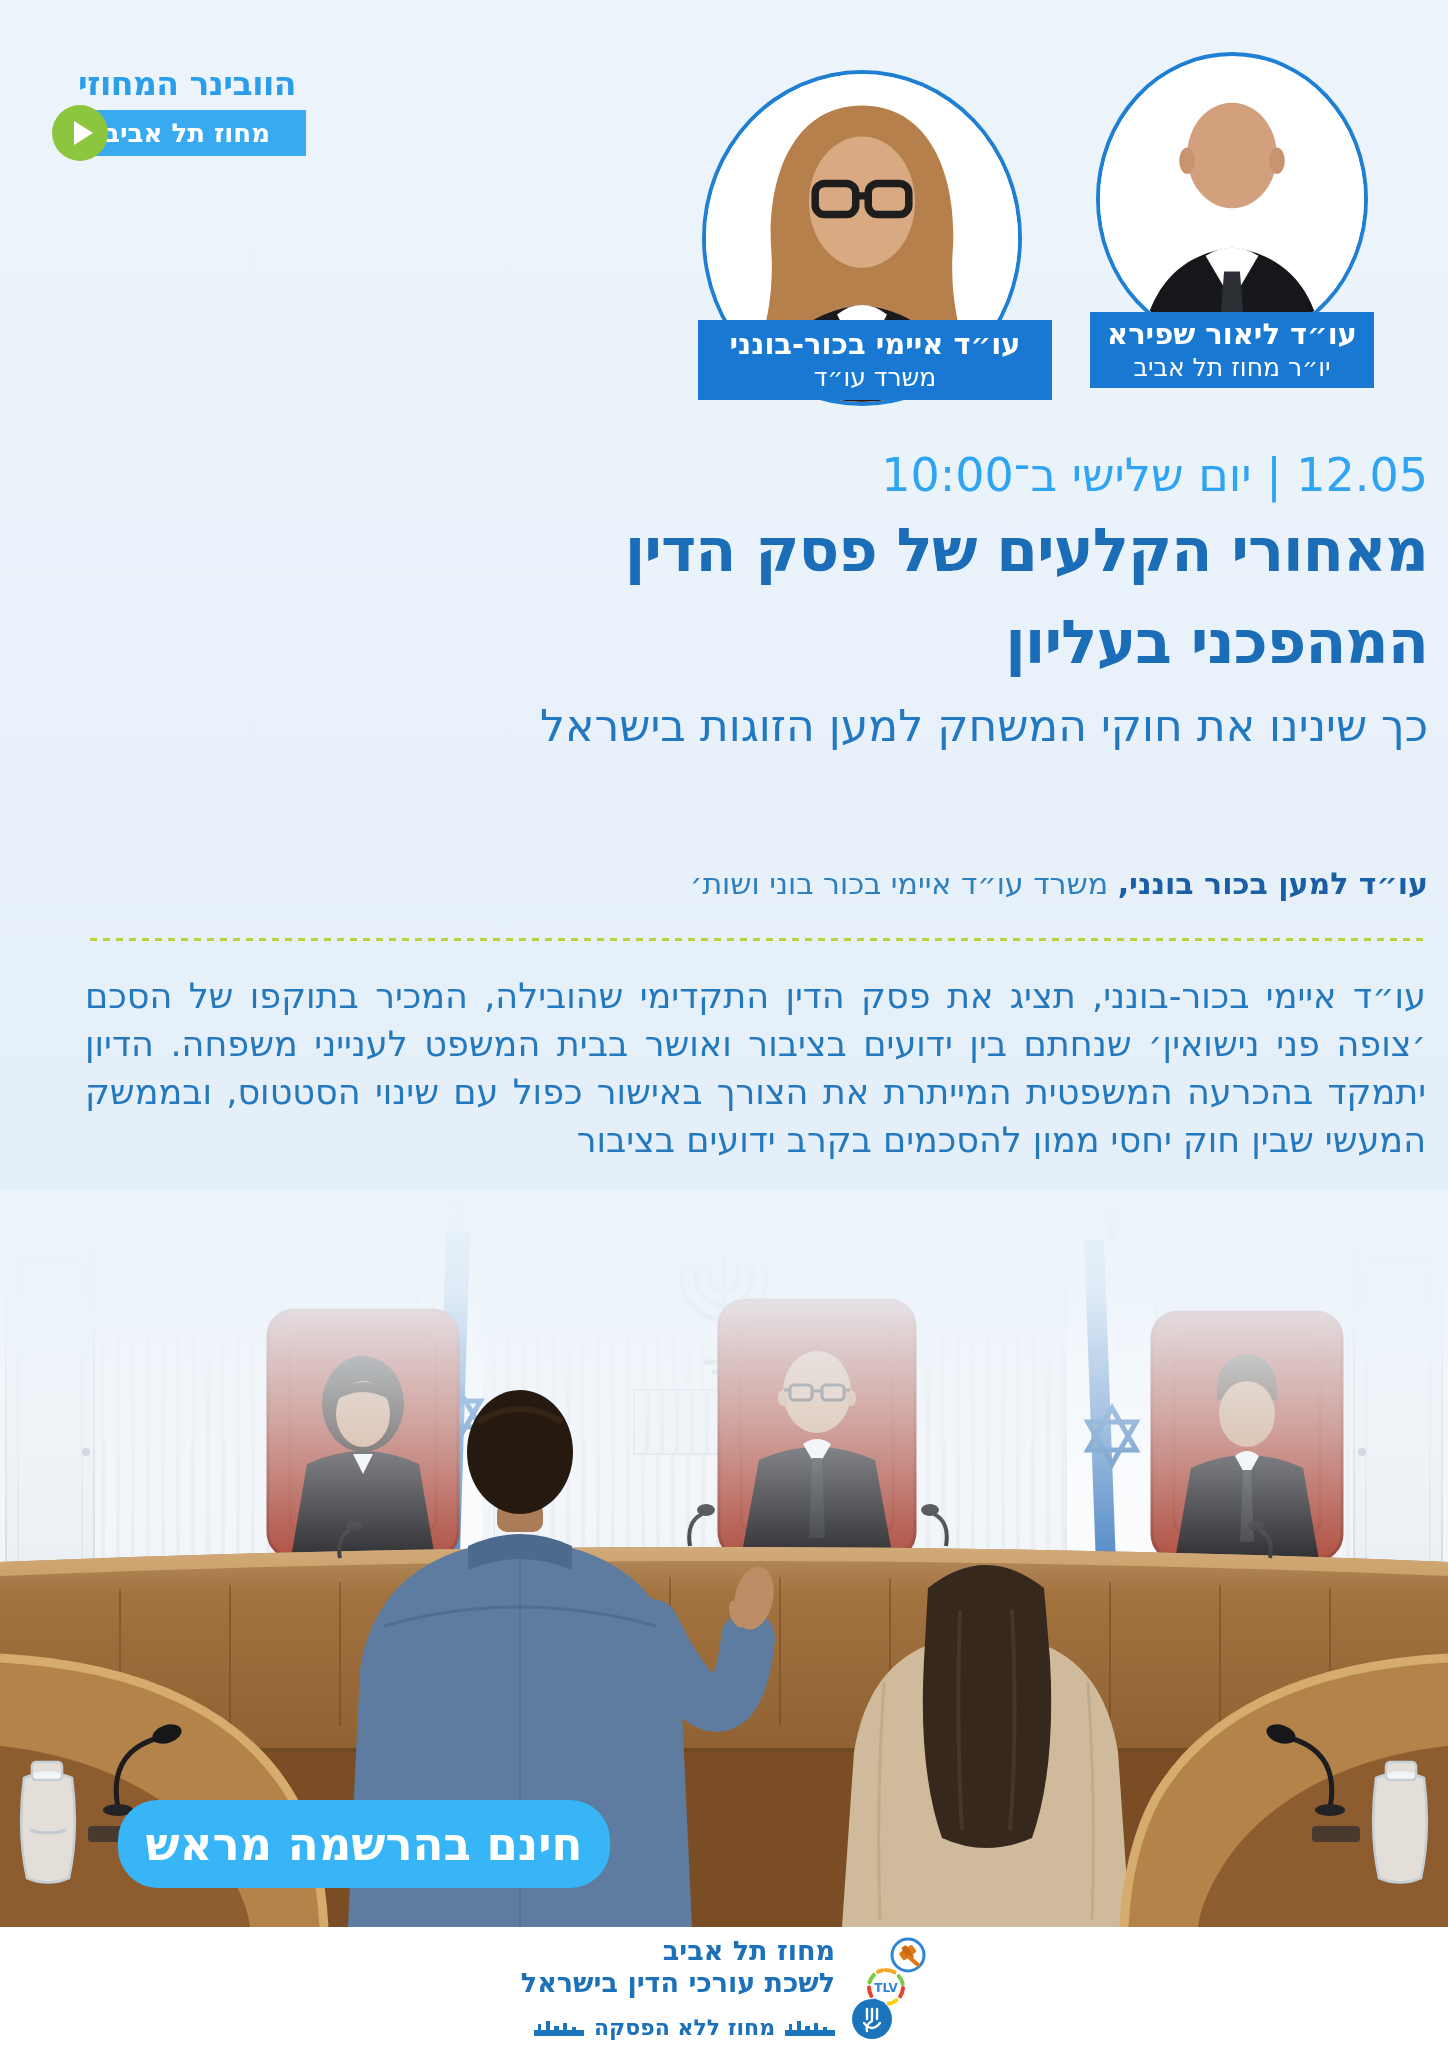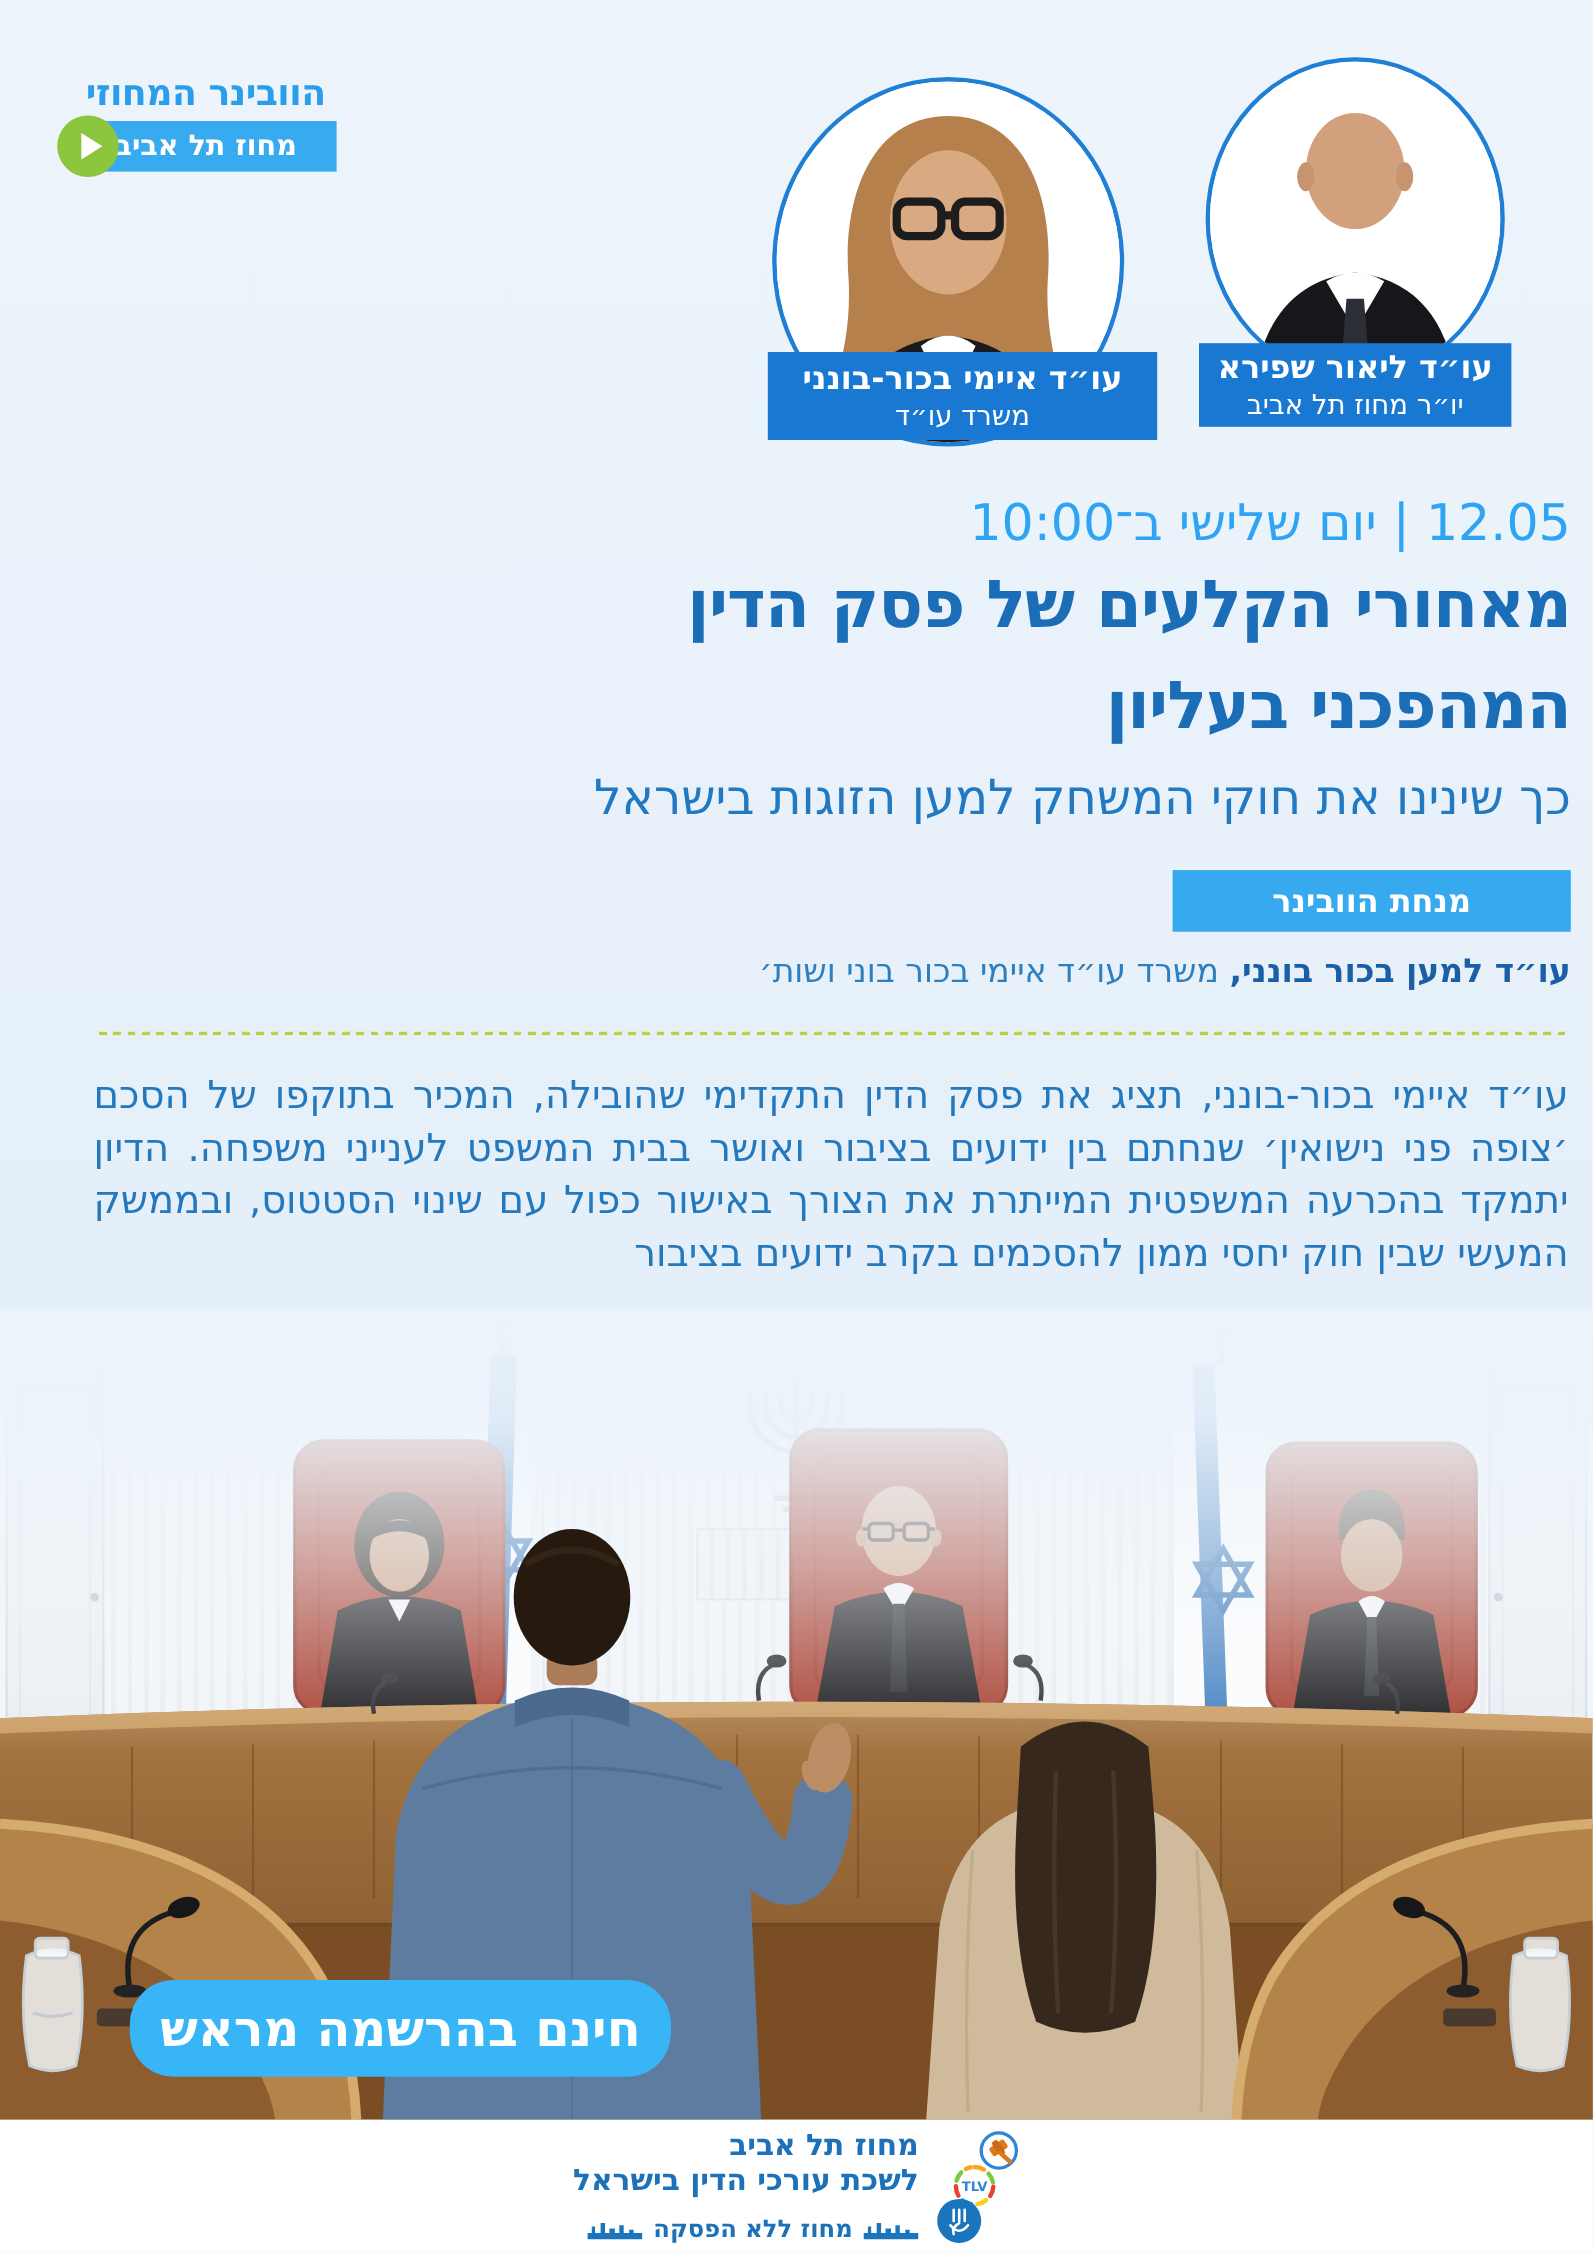--- a/index.html
+++ b/index.html
@@ -117,21 +117,20 @@
     <div class="speaker-role">יו״ר מחוז תל אביב</div>
   </div>
 
   <div class="datetime">12.05 | יום שלישי ב־10:00</div>
   <div class="title">
     <span>מאחורי הקלעים של פסק הדין</span><br>
     <span>המהפכני בעליון</span>
   </div>
   <div class="subtitle">כך שינינו את חוקי המשחק למען הזוגות בישראל</div>
 
-  <div class="badge">מנחת הוובינר</div>
   <div class="host-line">
     <span class="host-name">עו״ד למען בכור בונני,</span>
     <span> משרד עו״ד איימי בכור בוני ושות׳</span>
   </div>
 
   <div class="divider"></div>
 
   <div class="description">עו״ד איימי בכור-בונני, תציג את פסק הדין התקדימי שהובילה, המכיר בתוקפו של הסכם ׳צופה פני נישואין׳ שנחתם בין ידועים בציבור ואושר בבית המשפט לענייני משפחה. הדיון יתמקד בהכרעה המשפטית המייתרת את הצורך באישור כפול עם שינוי הסטטוס, ובממשק המעשי שבין חוק יחסי ממון להסכמים בקרב ידועים בציבור</div>
 
   <div class="photo-scene">

